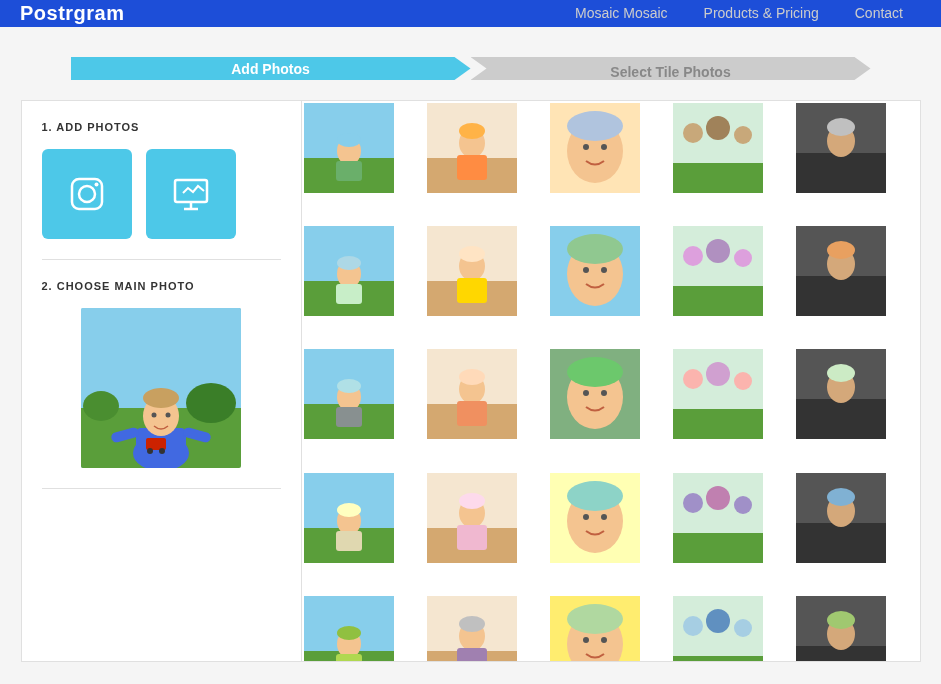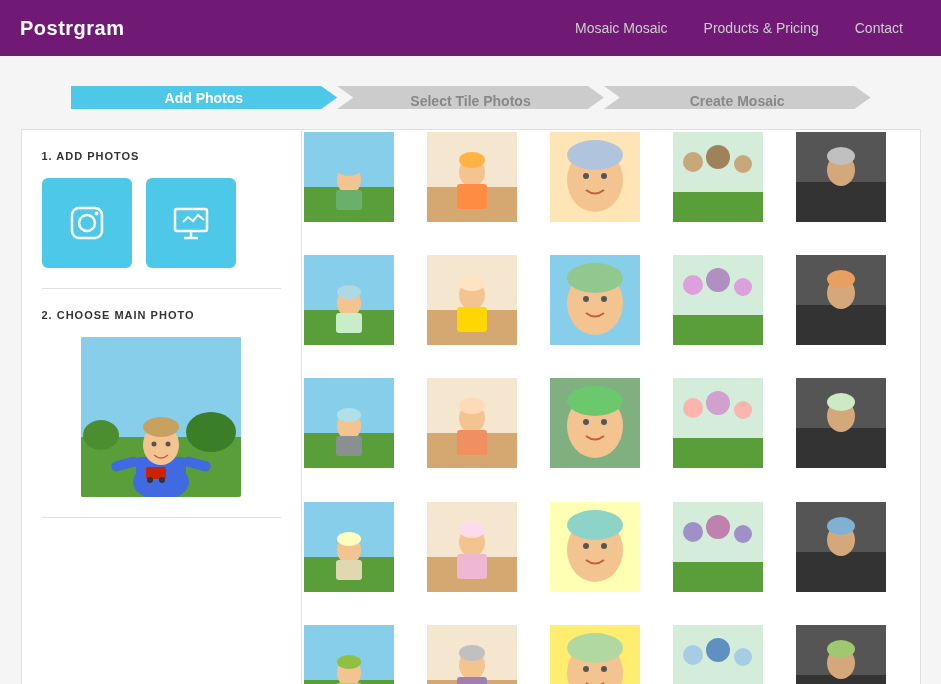--- a/index.html
+++ b/index.html
@@ -1,25 +1,25 @@
 <!DOCTYPE html>
 <html><head>
   <meta charset="utf-8">
   <style>
     * { box-sizing: border-box; margin: 0; padding: 0; }
     body { font-family: Arial, sans-serif; background: #f5f5f5; min-width: 941px; }
 
     
     nav {
-      background: #701a75;
+      background: #1d4ed8;
       display: flex;
       align-items: center;
       justify-content: space-between;
       padding: 0 20px;
-      height: 56px;
+      height: 27px;
       gap: 13px;
     }
     .nav-logo {
       color: #ffffff;
       font-size: 20px;
       font-weight: bold;
       letter-spacing: 0.5px;
     }
     .nav-links {
       display: flex;
@@ -156,23 +156,20 @@
   </div>
 </nav>
 
 <div class="step-bar">
   <div class="step active">
     <span>Add Photos</span>
   </div>
   <div class="step inactive">
     <span>Select Tile Photos</span>
   </div>
-  <div class="step inactive">
-    <span>Create Mosaic</span>
-  </div>
 </div>
 
 <div class="main-layout">
 
   <div class="left-panel">
     <div class="section-title">1. Add Photos</div>
     <div class="upload-buttons">
       <button class="upload-btn">
 
         <svg width="40" height="40" viewBox="0 0 40 40" fill="white">

